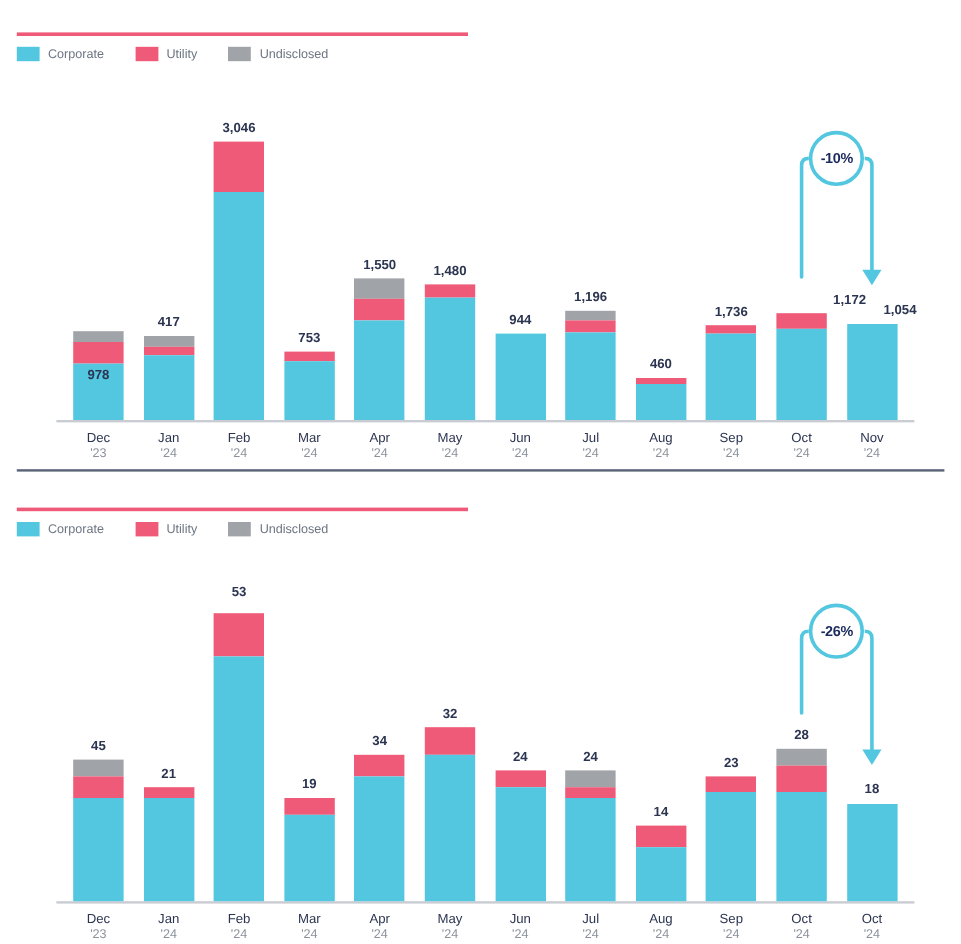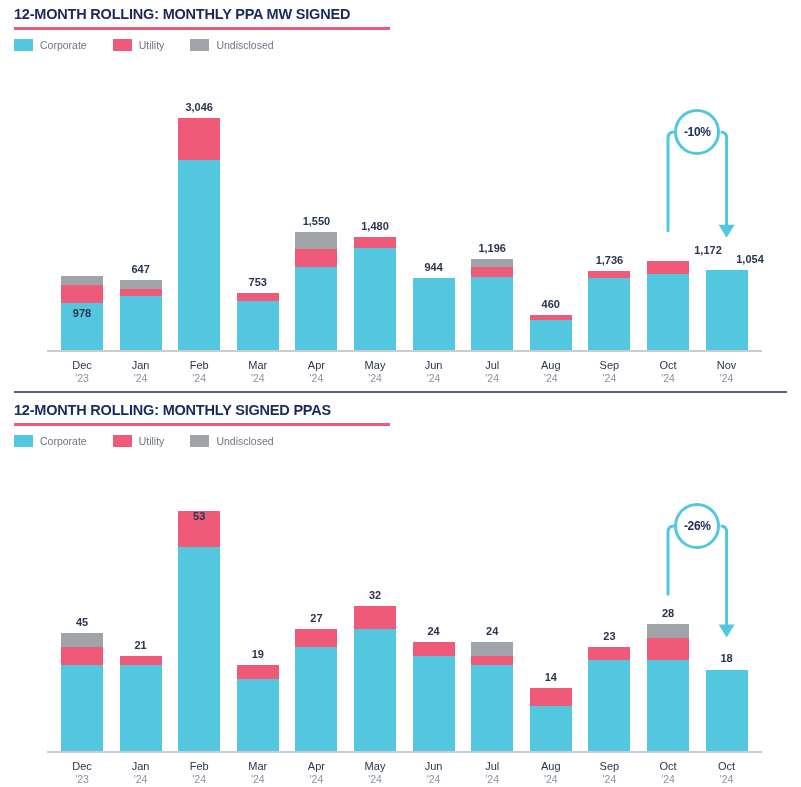--- a/index.html
+++ b/index.html
@@ -97,21 +97,20 @@
     font-size: 12px; font-weight: bold; color: #1b2a5e;
     letter-spacing: -0.3px;
   }
 </style>
 </head>
 <body>
 
 <div class="page">
 
   <section class="panel" id="panel-1">
-    <div class="chart-title">12-MONTH ROLLING: MONTHLY PPA MW SIGNED</div>
     <div class="title-underline"></div>
     <div class="legend" id="legend-1">
         <div class="legend-item">
           <span class="legend-swatch" style="background: rgb(83, 199, 224);"></span>
           <span class="legend-label">Corporate</span>
         </div>
         <div class="legend-item">
           <span class="legend-swatch" style="background: rgb(239, 90, 121);"></span>
           <span class="legend-label">Utility</span>
         </div>
@@ -135,21 +134,21 @@
             <span class="tick-month">Dec</span>
             <span class="tick-year">'23</span>
           </div>
           <div class="bar-group" style="left: 119.6px; width: 42px; height: 69.7676px; bottom: 40px; position: absolute;">
             <div class="bar-stack" style="height: 69.7676px;">
               <div class="seg seg-corporate" style="height: 54.4583px;"></div>
               <div class="seg seg-utility" style="height: 6.1694px;"></div>
               <div class="seg seg-undisclosed" style="height: 9.13986px;"></div>
             </div>
           </div>
-          <div class="bar-total" style="left: 140.6px; top: 263.232px;">647</div>
+          <div class="bar-total" style="left: 140.6px; top: 263.232px;">417</div>
           <div class="tick-label" style="left: 111.6px; width: 58px; top: 359px;">
             <span class="tick-month">Jan</span>
             <span class="tick-year">'24</span>
           </div>
           <div class="bar-group" style="left: 178.2px; width: 42px; height: 232px; bottom: 40px; position: absolute;">
             <div class="bar-stack" style="height: 232px;">
               <div class="seg seg-corporate" style="height: 190.414px;"></div>
               <div class="seg seg-utility" style="height: 41.5863px;"></div>
             </div>
           </div>
@@ -267,21 +266,20 @@
               <span>-10%</span>
             </div>
           </div>
         </div>
     </div>
   </section>
 
   <div class="panel-separator"></div>
 
   <section class="panel" id="panel-2">
-    <div class="chart-title">12-MONTH ROLLING: MONTHLY SIGNED PPAS</div>
     <div class="title-underline"></div>
     <div class="legend" id="legend-2">
         <div class="legend-item">
           <span class="legend-swatch" style="background: rgb(83, 199, 224);"></span>
           <span class="legend-label">Corporate</span>
         </div>
         <div class="legend-item">
           <span class="legend-swatch" style="background: rgb(239, 90, 121);"></span>
           <span class="legend-label">Utility</span>
         </div>
@@ -315,21 +313,21 @@
           <div class="tick-label" style="left: 111.6px; width: 58px; top: 364px;">
             <span class="tick-month">Jan</span>
             <span class="tick-year">'24</span>
           </div>
           <div class="bar-group" style="left: 178.2px; width: 42px; height: 240px; bottom: 40px; position: absolute;">
             <div class="bar-stack" style="height: 240px;">
               <div class="seg seg-corporate" style="height: 203.774px;"></div>
               <div class="seg seg-utility" style="height: 36.2264px;"></div>
             </div>
           </div>
-          <div class="bar-total" style="left: 199.2px; top: 114px;">53</div>
+          <div class="bar-total" style="left: 199.2px; top: 92px;">53</div>
           <div class="tick-label" style="left: 170.2px; width: 58px; top: 364px;">
             <span class="tick-month">Feb</span>
             <span class="tick-year">'24</span>
           </div>
           <div class="bar-group" style="left: 236.8px; width: 42px; height: 86.0377px; bottom: 40px; position: absolute;">
             <div class="bar-stack" style="height: 86.0377px;">
               <div class="seg seg-corporate" style="height: 72.4528px;"></div>
               <div class="seg seg-utility" style="height: 13.5849px;"></div>
             </div>
           </div>
@@ -337,21 +335,21 @@
           <div class="tick-label" style="left: 228.8px; width: 58px; top: 364px;">
             <span class="tick-month">Mar</span>
             <span class="tick-year">'24</span>
           </div>
           <div class="bar-group" style="left: 295.4px; width: 42px; height: 122.264px; bottom: 40px; position: absolute;">
             <div class="bar-stack" style="height: 122.264px;">
               <div class="seg seg-corporate" style="height: 104.151px;"></div>
               <div class="seg seg-utility" style="height: 18.1132px;"></div>
             </div>
           </div>
-          <div class="bar-total" style="left: 316.4px; top: 215.736px;">27</div>
+          <div class="bar-total" style="left: 316.4px; top: 215.736px;">34</div>
           <div class="tick-label" style="left: 287.4px; width: 58px; top: 364px;">
             <span class="tick-month">Apr</span>
             <span class="tick-year">'24</span>
           </div>
           <div class="bar-group" style="left: 354px; width: 42px; height: 144.906px; bottom: 40px; position: absolute;">
             <div class="bar-stack" style="height: 144.906px;">
               <div class="seg seg-corporate" style="height: 122.264px;"></div>
               <div class="seg seg-utility" style="height: 22.6415px;"></div>
             </div>
           </div>

